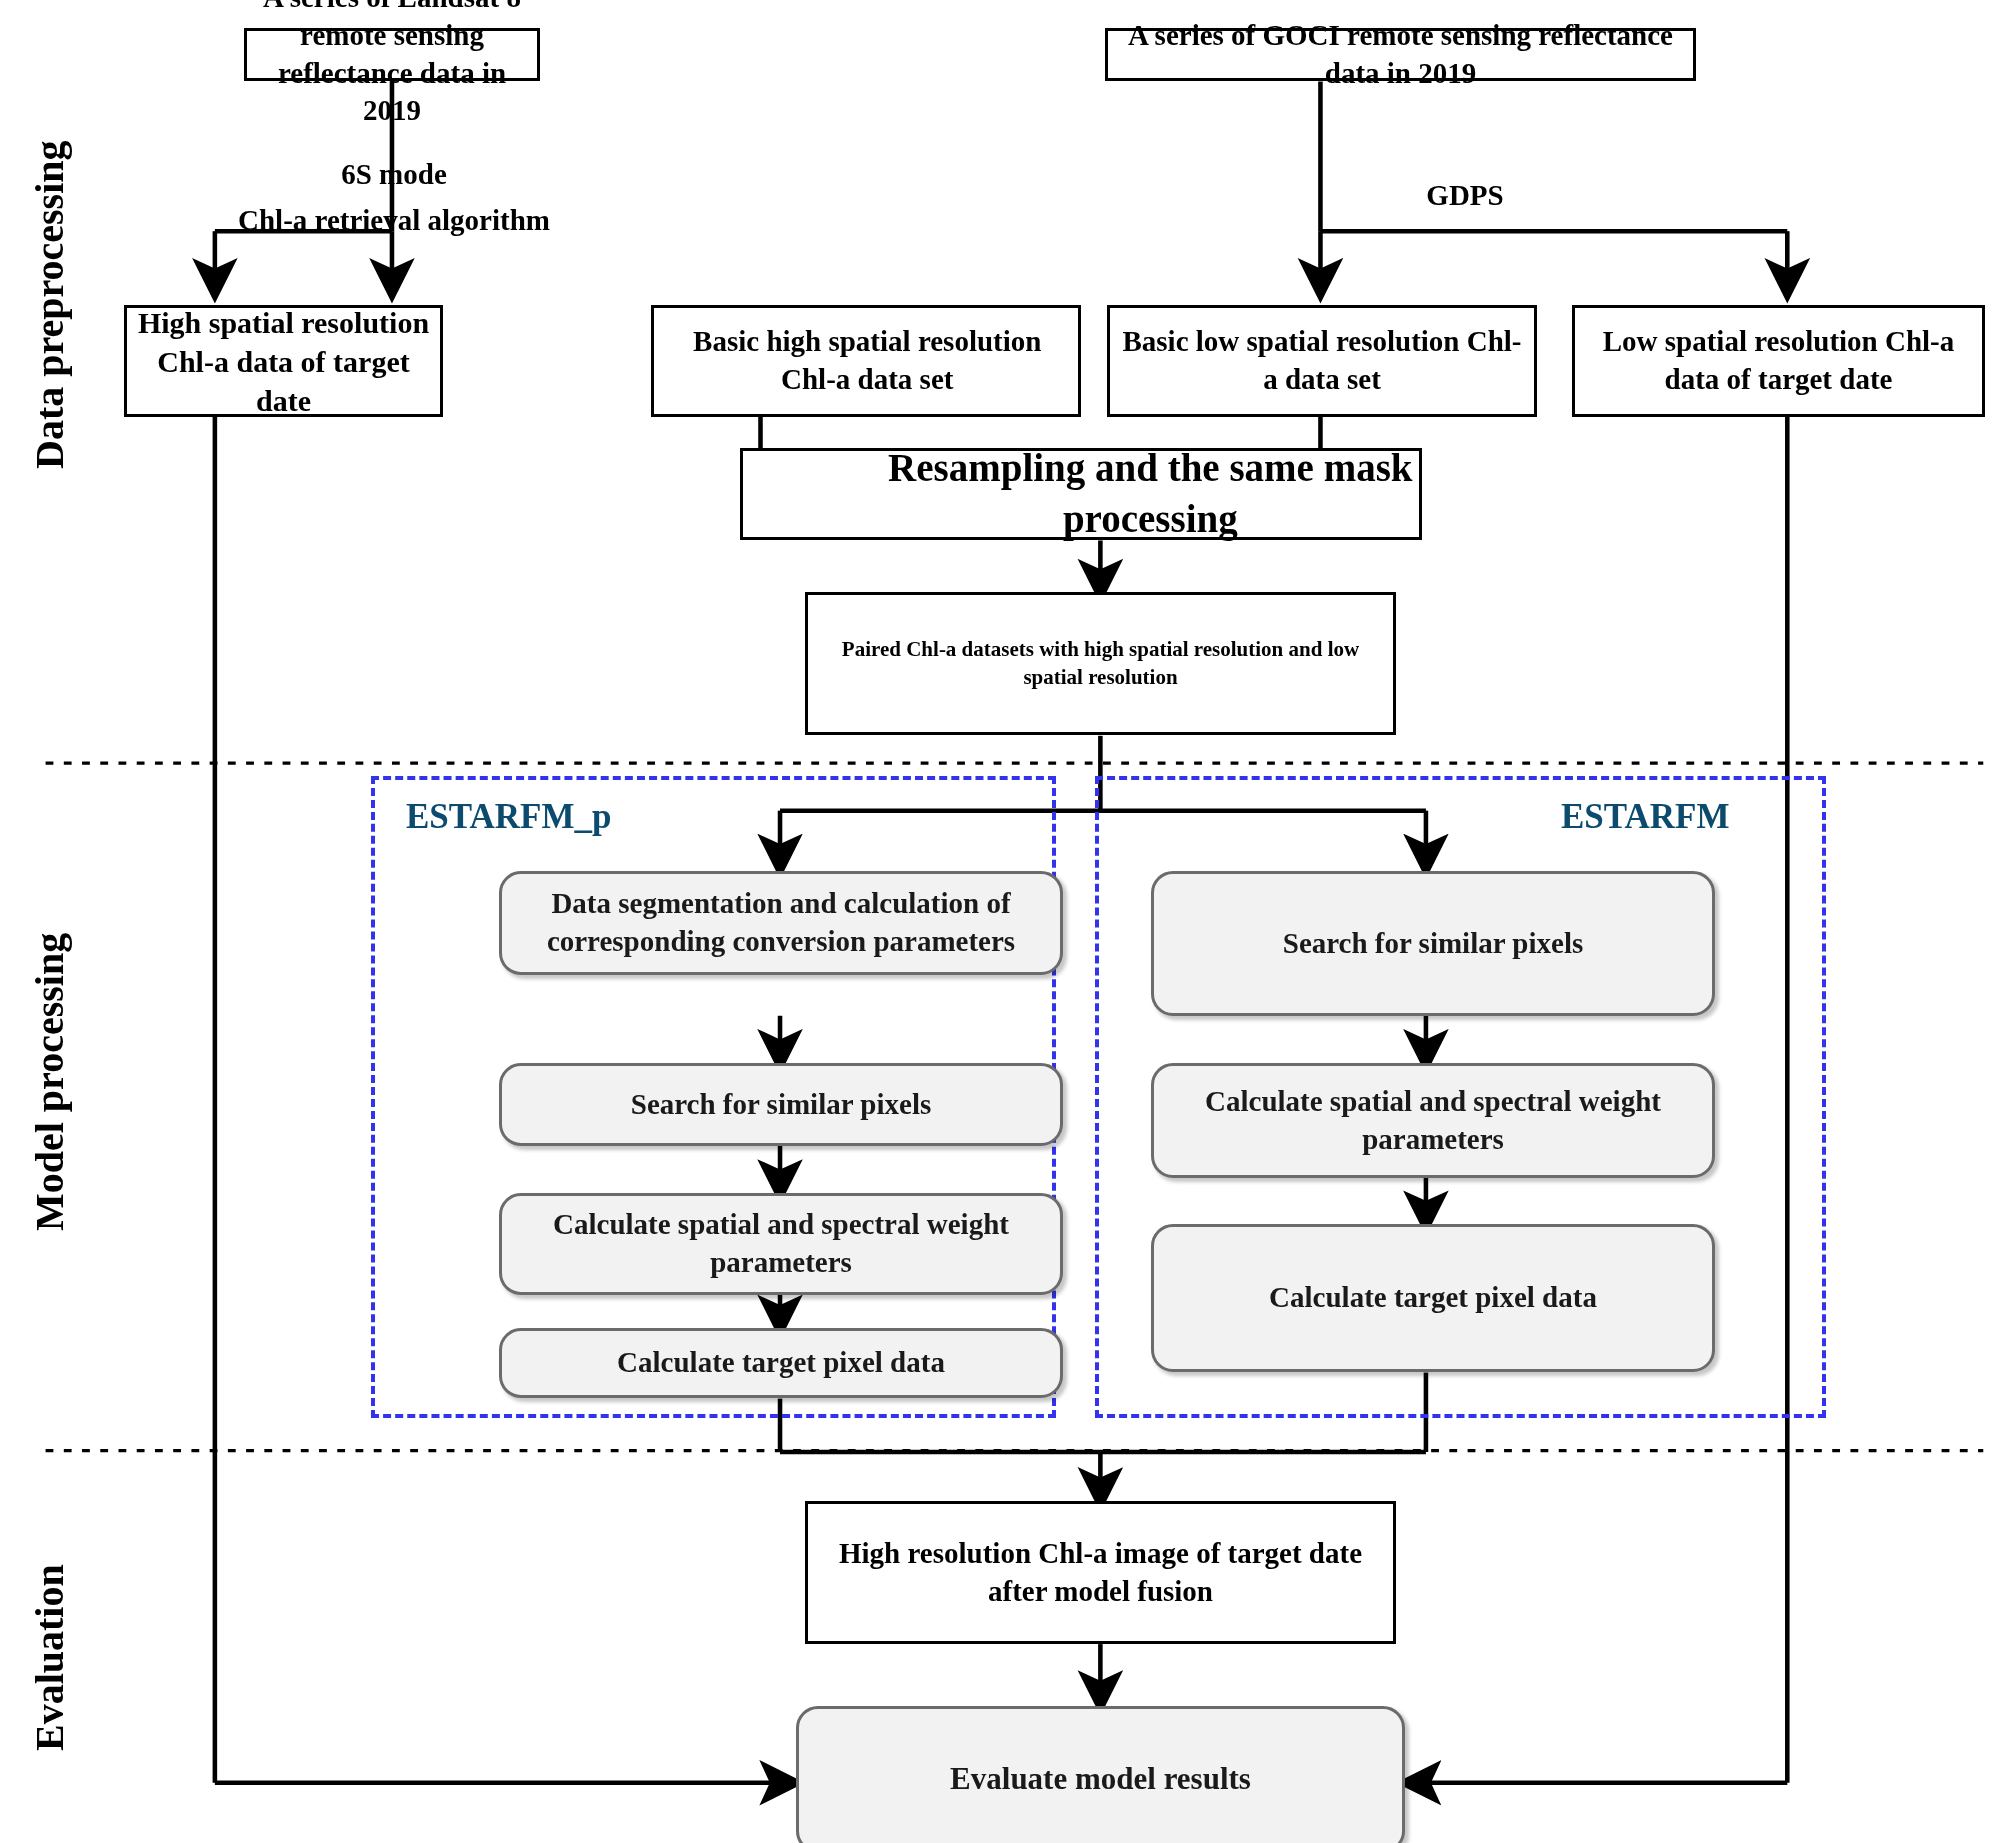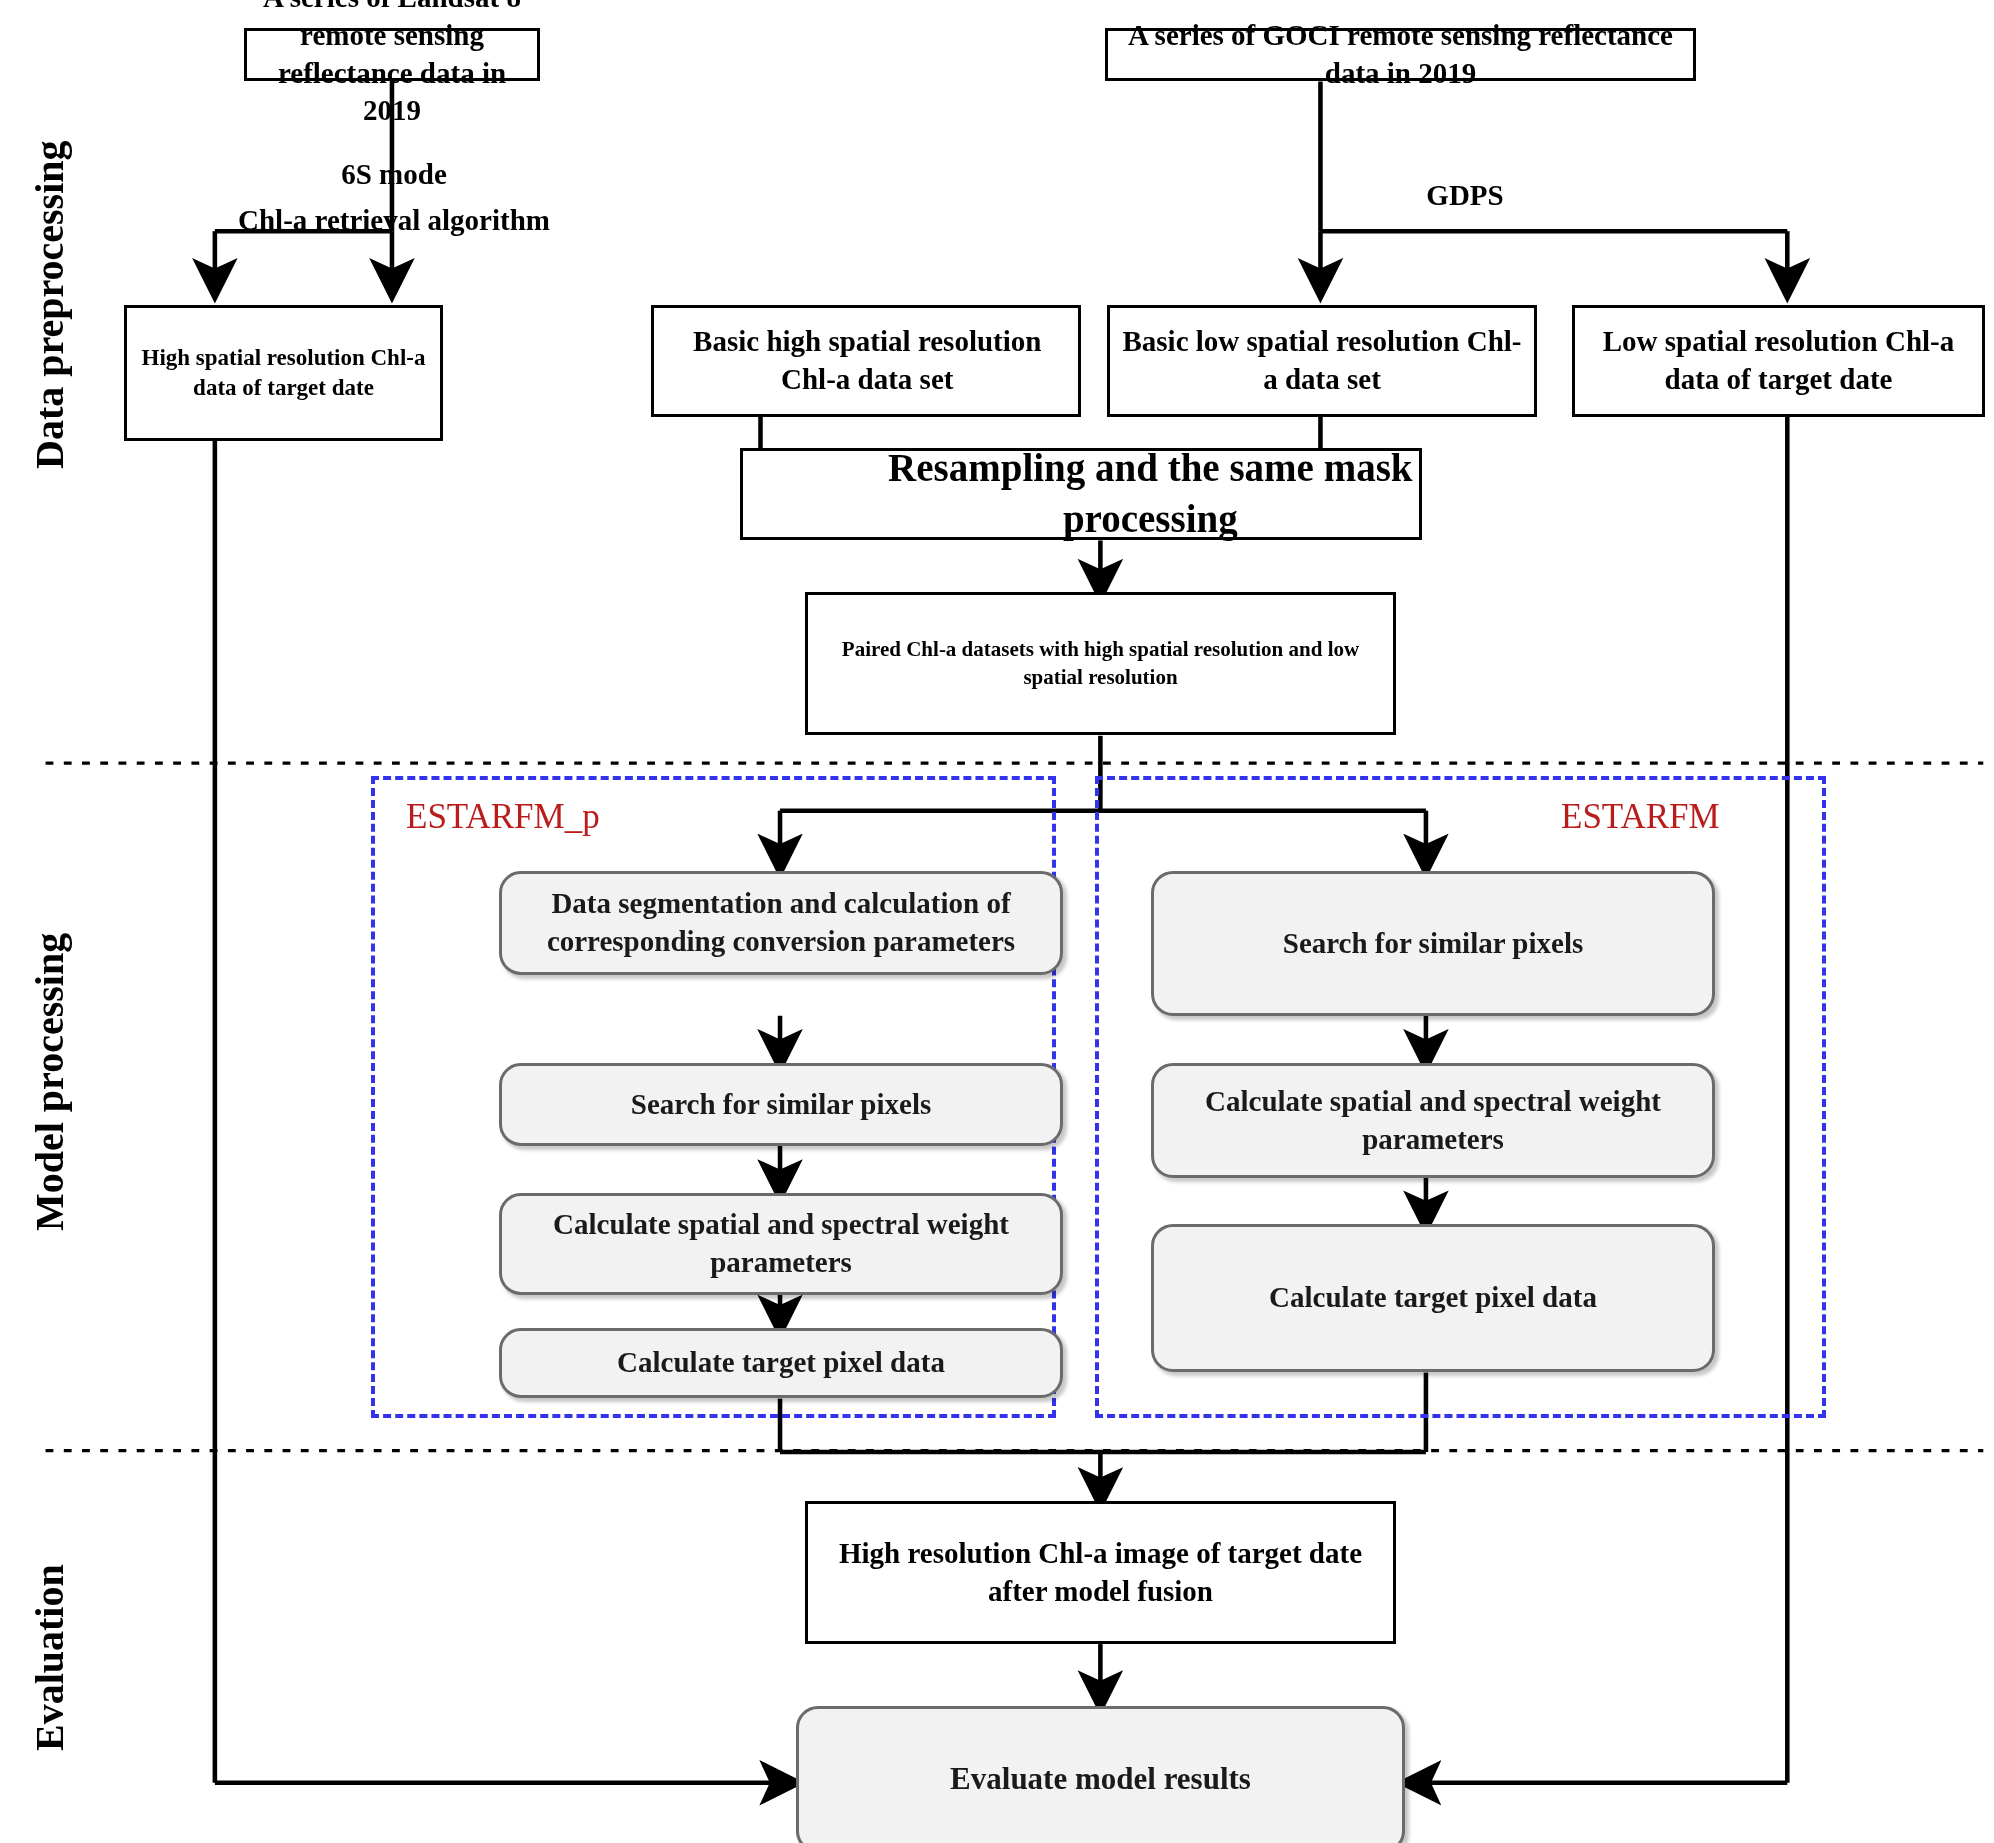--- a/index.html
+++ b/index.html
@@ -60,22 +60,22 @@
     position: absolute;
     font-weight: bold;
     color: #000000;
     text-align: center;
     white-space: nowrap;
     line-height: 1.30;
   }
   
   .glabel {
     position: absolute;
-    font-weight: normal;
-    color: #b91c1c;
+    font-weight: bold;
+    color: #0c4a6e;
     white-space: nowrap;
   }
   
   .vlabel {
     position: absolute;
     font-weight: bold;
     color: #000000;
     white-space: nowrap;
     transform-origin: 0 0;
     transform: rotate(-90deg);
@@ -158,21 +158,21 @@
 
   <div class="rbox" style="left:244px; top:28px; width:296px; height:53px; font-size:29px;">A series of Landsat 8 remote sensing reflectance data in 2019</div>
 
   <div class="rbox" style="left:1105px; top:28px; width:591px; height:53px; font-size:29px;">A series of GOCI remote sensing reflectance data in 2019</div>
 
   <div class="elabel" style="left:215px; top:156px; width:358px; font-size:29px;">6S mode</div>
   <div class="elabel" style="left:189px; top:202px; width:410px; font-size:29px;text-align:center;">Chl-a retrieval algorithm</div>
 
   <div class="elabel" style="left:1335px; top:177px; width:260px; font-size:29px;">GDPS</div>
 
-  <div class="rbox" style="left:124px; top:305px; width:319px; height:136px; font-size:23px;">High spatial resolution Chl-a data of target date</div>
+  <div class="rbox" style="left:124px; top:305px; width:319px; height:112px; font-size:30px;">High spatial resolution Chl-a data of target date</div>
 
   <div class="rbox" style="left:651px; top:305px; width:430px; height:112px; font-size:29px;padding-left:9px;">Basic high spatial resolution Chl-a data set</div>
 
   <div class="rbox" style="left:1107px; top:305px; width:430px; height:112px; font-size:29px;">Basic low spatial resolution Chl-a data set</div>
 
   <div class="rbox" style="left:1572px; top:305px; width:413px; height:112px; font-size:29px;">Low spatial resolution Chl-a  data of target date</div>
 
   <div class="rbox" style="left:740px; top:448px; width:682px; height:92px; font-size:39px;justify-content:flex-end;">
     <span>
       <span>Resampling and the same mask</span><br>

